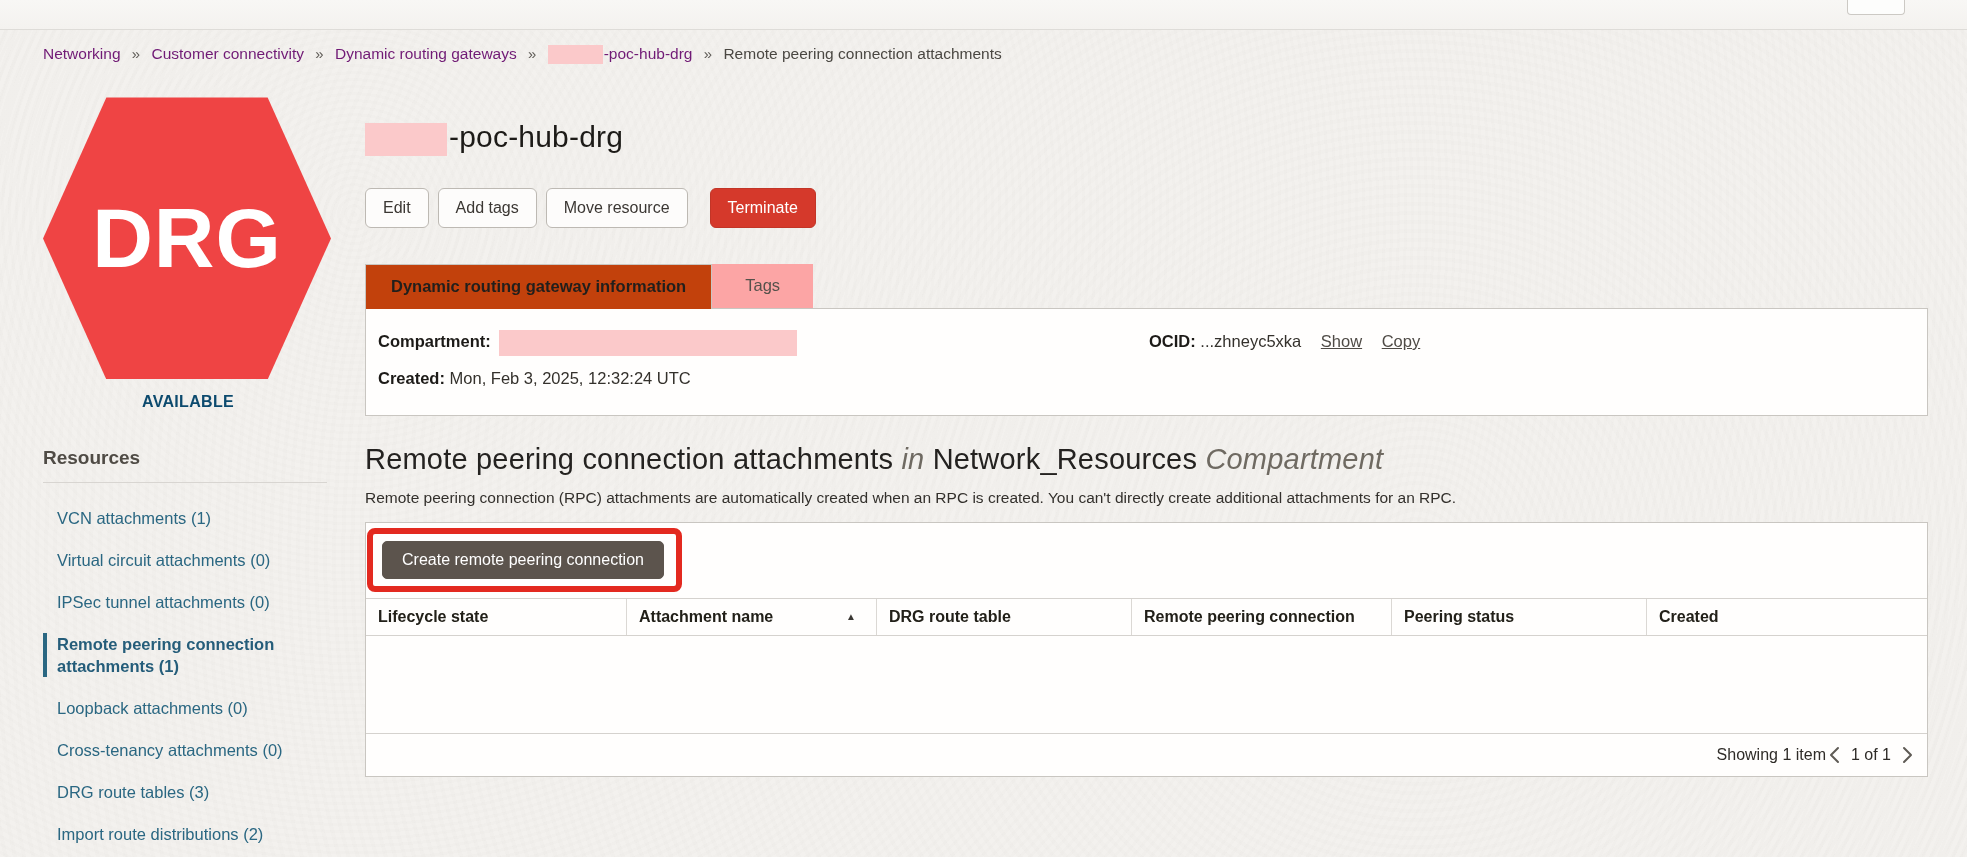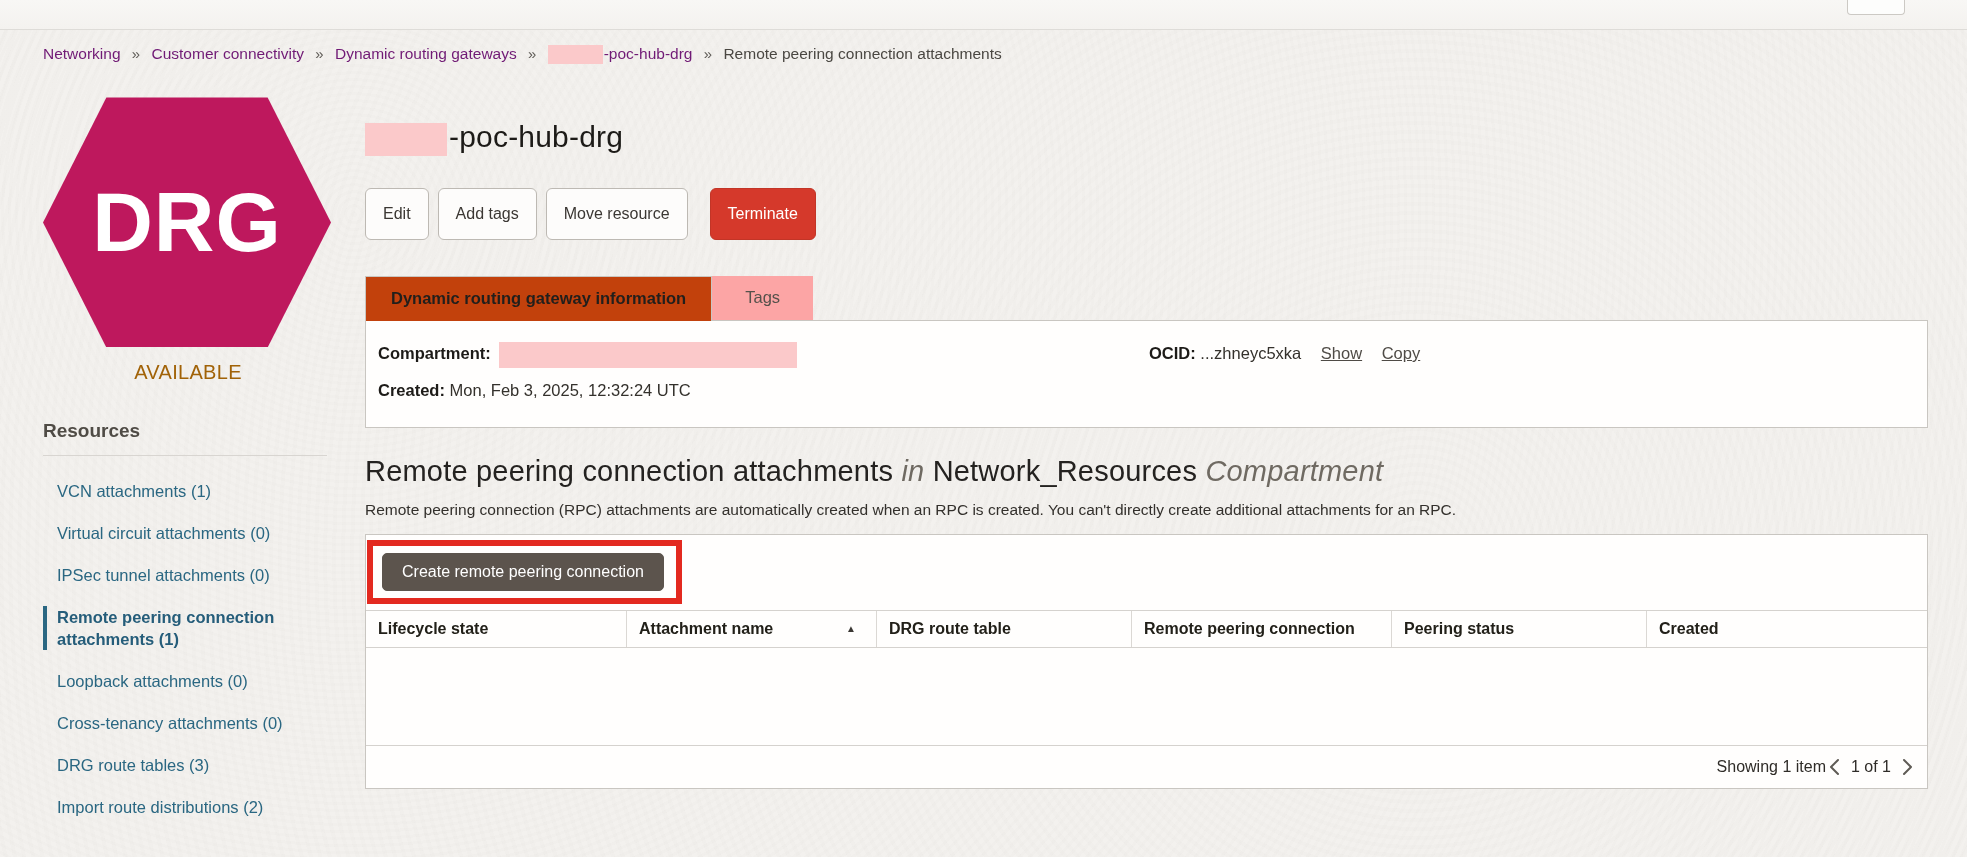--- a/index.html
+++ b/index.html
@@ -32,47 +32,47 @@
   .breadcrumb .sep { color:#5f5c57; margin:0 7px; font-size:15px; }
   .redaction { display:inline-block; background:#fbc9ca; vertical-align:middle; }
   .redaction.bc { width:55px; height:19px; margin-right:1px; }
 
   .content { display:flex; margin-top:30px; }
 
   
   .left-rail { width:322px; flex-shrink:0; }
   .hex-block { width:290px; text-align:center; }
   .hexagon {
-    width:288px; height:250px; margin:3px auto 0 0;
-    background:#be185d;
+    width:288px; height:282px; margin:3px auto 0 0;
+    background:#ef4444;
     clip-path:polygon(22% 0, 78% 0, 100% 50%, 78% 100%, 22% 100%, 0 50%);
     display:flex; align-items:center; justify-content:center;
   }
   .hexagon .hex-label { color:#ffffff; font-size:84px; font-weight:700; letter-spacing:1px; }
-  .status-text { margin-top:14px; font-size:20px; color:#a16207; letter-spacing:.3px; }
+  .status-text { margin-top:14px; font-size:16px; color:#0c4a6e; letter-spacing:.3px;font-weight:bold; }
   .resources-heading { margin-top:36px; font-size:19px; color:#4f4b45; }
   .rail-divider { border:none; border-top:1px solid #d8d5d1; margin:13px 0 0 0; width:284px; }
   .rail-list { list-style:none; margin-top:24px; }
   .rail-list li {
     font-size:16.5px; line-height:22px; margin-bottom:20px;
     padding-left:14px; color:#2a6782; cursor:pointer; max-width:280px;
   }
   .rail-list li.selected {
     border-left:4px solid #2a6782; padding-left:10px;
     font-weight:700; color:#255d7a;
   }
 
   
   .main { flex:1 1 auto; min-width:0; }
   .page-title { font-size:30px; font-weight:500; color:#1d1b18; margin-top:26px; letter-spacing:.2px; }
   .redaction.title-red { width:82px; height:33px; margin-right:2px; }
 
   .actions-row { display:flex; margin-top:32px; gap:9px; }
   .btn {
-    height:52px; padding:0 17px; font-size:16px; font-family:inherit;
+    height:40px; padding:0 17px; font-size:16px; font-family:inherit;
     border-radius:6px; border:1px solid #bdb9b3; background:#fdfcfb;
     color:#3b3733; cursor:pointer; display:inline-flex; align-items:center;
   }
   .btn.danger { background:#d5392b; border-color:#c23527; color:#fff; margin-left:13px; }
 
   
   .tabs-row { display:flex; margin-top:36px; align-items:flex-end; }
   .tab {
     height:45px; display:inline-flex; align-items:center; font-size:16.5px; cursor:pointer;
   }
@@ -98,21 +98,21 @@
 
   
   .section-heading { margin-top:27px; font-size:29px; font-weight:400; color:#242220; letter-spacing:.2px; }
   .section-heading .ital { font-style:italic; color:#6f6a62; }
   .section-desc { margin-top:13px; font-size:15.5px; color:#33302c; }
 
   
   .table-card { margin-top:15px; background:#fffefd; border:1px solid #c9c6c1; }
   .card-toolbar { padding:5px 12px 6px 2px; }
   .annotation-box {
-    display:inline-block; border:6px solid #e3291f; border-radius:0;
+    display:inline-block; border:6px solid #e3291f; border-radius:8px;
     padding:7px 12px 7px 9px; background:transparent; margin-left:-1px;
   }
   .btn-create {
     background:#5c544d; color:#ffffff; border:1px solid #5c544d; border-radius:5px;
     font-size:16px; font-family:inherit; padding:9px 19px; cursor:pointer;
   }
   .thead {
     display:grid; grid-template-columns:260px 250px 255px 260px 255px 1fr;
     border-top:1px solid #d5d2ce; border-bottom:1px solid #d5d2ce;
   }

